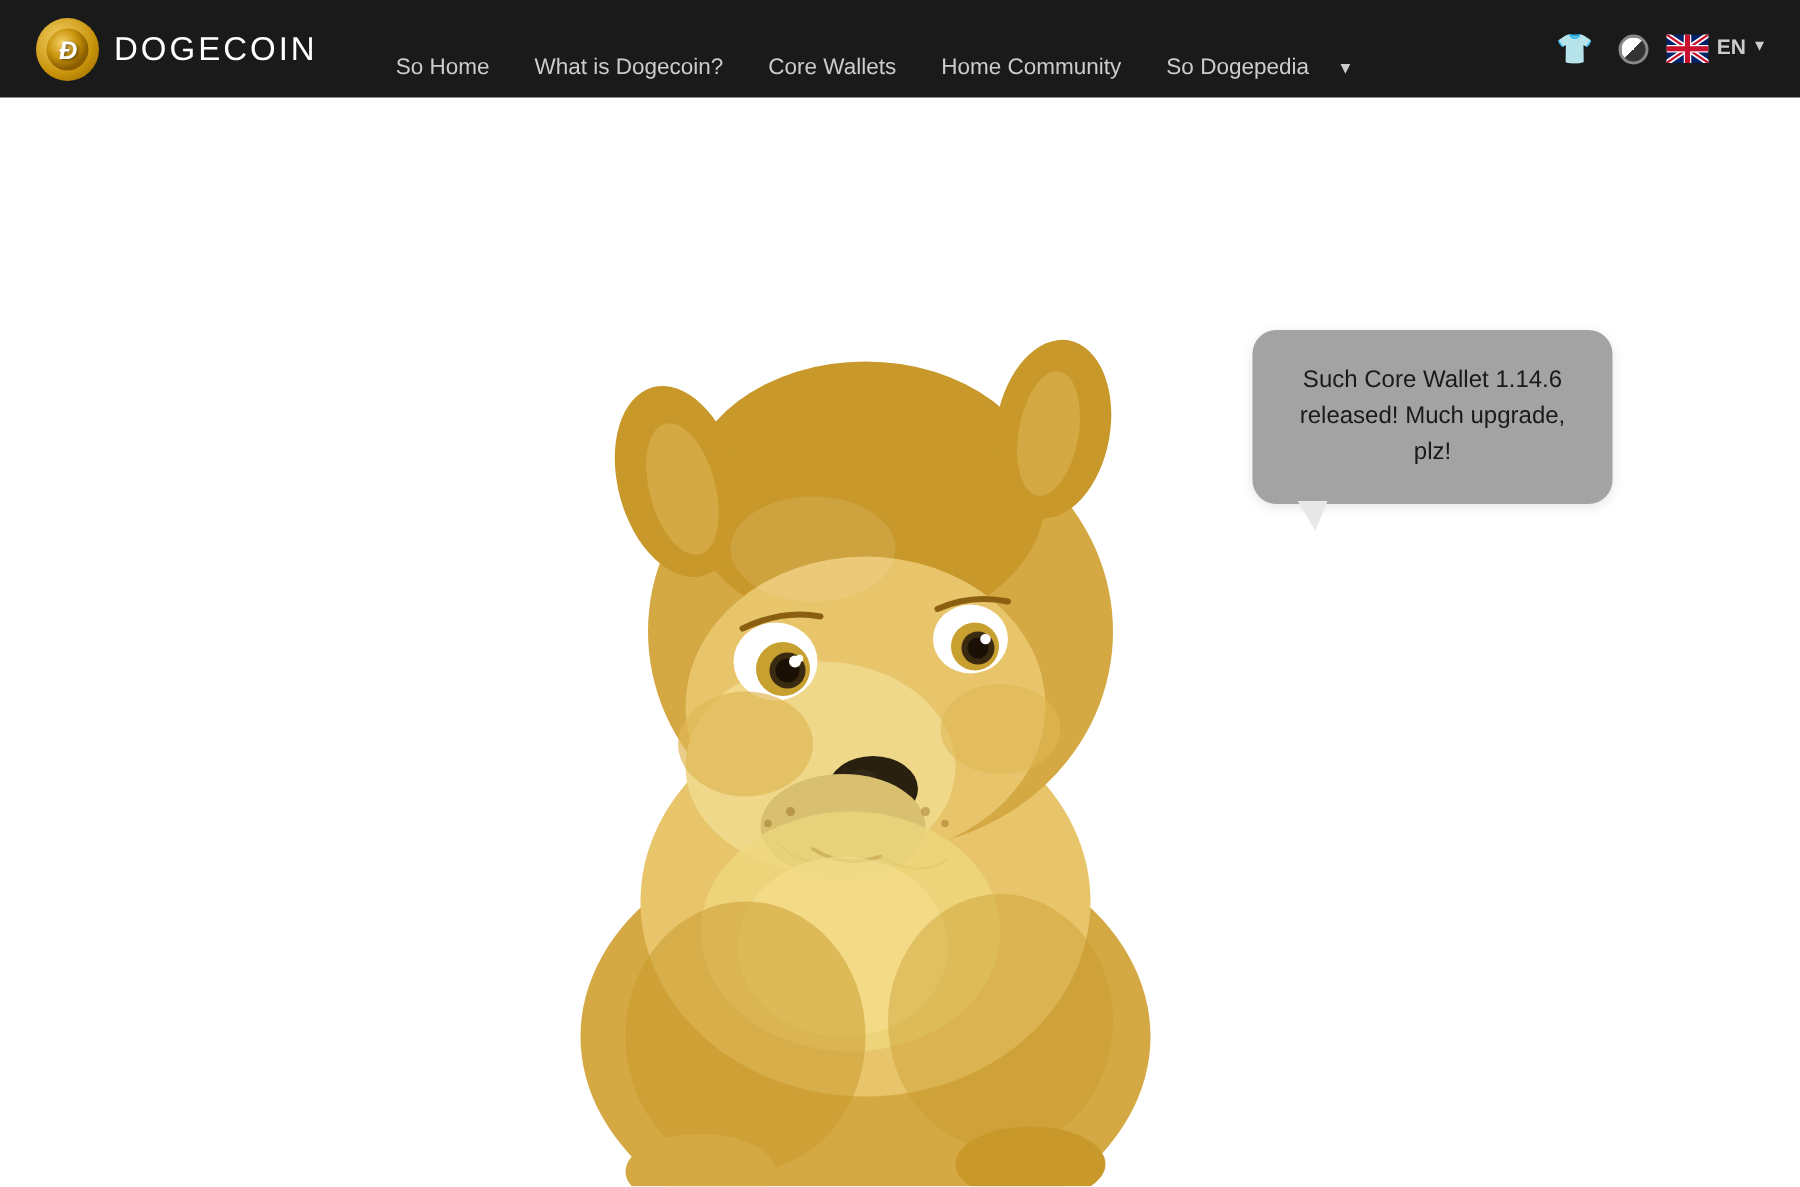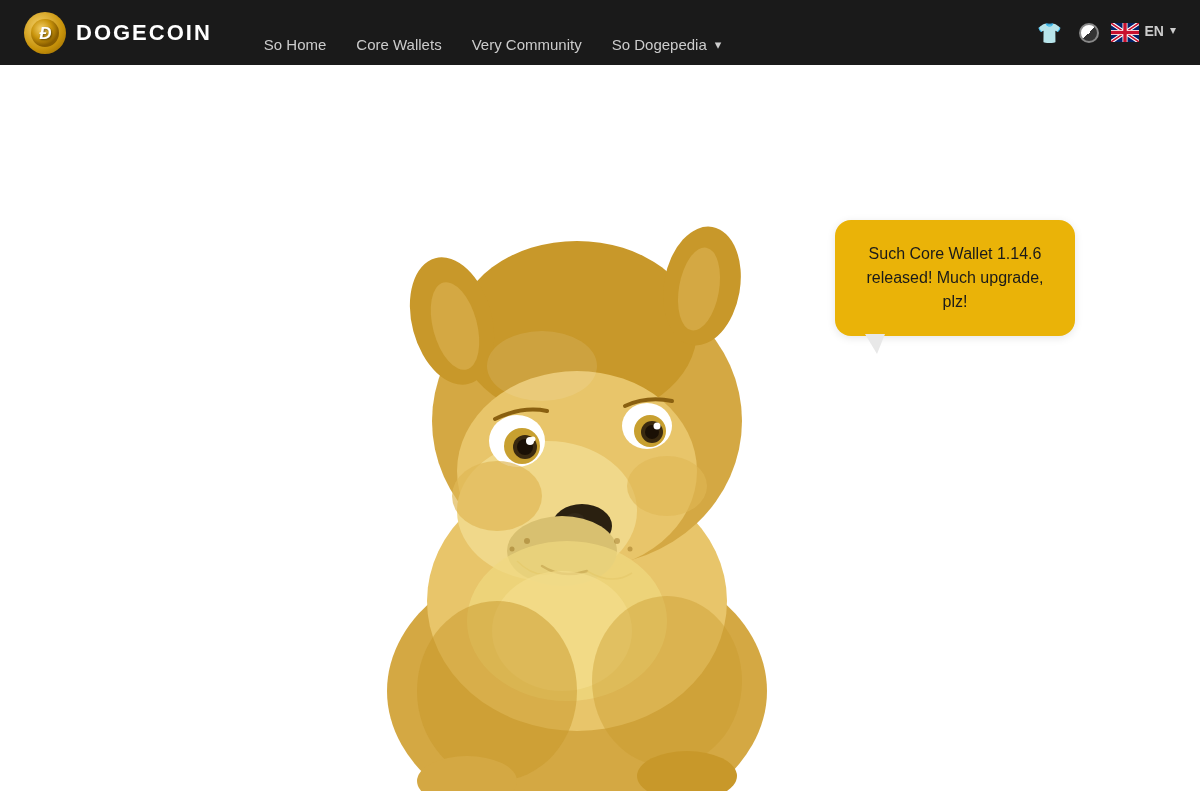--- a/index.html
+++ b/index.html
@@ -33,21 +33,21 @@
       font-weight: 900;
       font-size: 22px;
       color: #fff;
       font-style: italic;
       letter-spacing: -1px;
       text-shadow: 1px 1px 2px rgba(0,0,0,0.5);
     }
     .nav-logo-text {
       color: #fff;
       font-size: 22px;
-      font-weight: 700;
+      font-weight: 400;
       letter-spacing: 2px;
       text-transform: uppercase;
     }
     .nav-links {
       display: flex;
       align-items: center;
       gap: 6px;
       flex: 1;
     }
     .nav-link {
@@ -56,21 +56,21 @@
       font-size: 15px;
       padding: 8px 12px;
       border-radius: 4px;
       transition: color 0.2s;
       white-space: nowrap;
       margin-top: 24px;
     }
     .nav-link.has-dropdown {
       display: flex;
       align-items: center;
-      gap: 8px;
+      gap: 21px;
     }
     .nav-right {
       display: flex;
       align-items: center;
       gap: 12px;
     }
     .nav-icon-btn {
       background: none;
       border: none;
       cursor: pointer;
@@ -111,21 +111,21 @@
       left: 50%;
       transform: translateX(-55%);
       width: 460px;
       height: 680px;
     }
     
     .speech-bubble {
       position: absolute;
       top: 155px;
       right: 125px;
-      background: #eab308;
+      background: #a3a3a3;
       border-radius: 16px;
       padding: 22px 28px;
       width: 240px;
       text-align: center;
       font-size: 16px;
       line-height: 1.5;
       color: #1a1a1a;
       box-shadow: 0 2px 8px rgba(0,0,0,0.1);
     }
     .speech-bubble::after {
@@ -165,22 +165,23 @@
           </radialGradient>
         </defs>
         <text x="15" y="21" text-anchor="middle" font-size="17" font-weight="900" fill="white" font-style="italic" font-family="Arial">Ð</text>
       </svg>
     </div>
     <span class="nav-logo-text">DOGECOIN</span>
   </a>
 
   <div class="nav-links">
     <a class="nav-link" href="#">So Home</a>
+    <a class="nav-link" href="#">What is Dogecoin?</a>
     <a class="nav-link" href="#">Core Wallets</a>
-    <a class="nav-link" href="#">Very Community</a>
+    <a class="nav-link" href="#">Home Community</a>
     <a class="nav-link has-dropdown" href="#">
       <span>So Dogepedia</span>
       <span style="color:#ccc; font-size:13px;">▾</span>
     </a>
   </div>
 
   <div class="nav-right">
     <button class="nav-icon-btn" title="Shop">
       <span>👕</span>
     </button>

